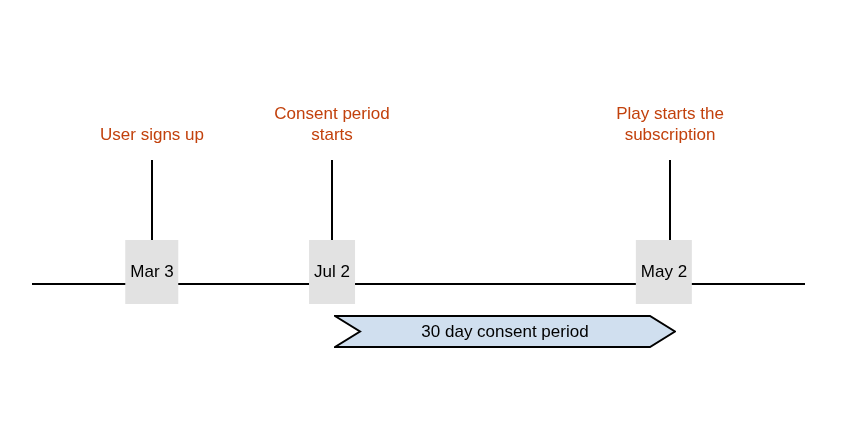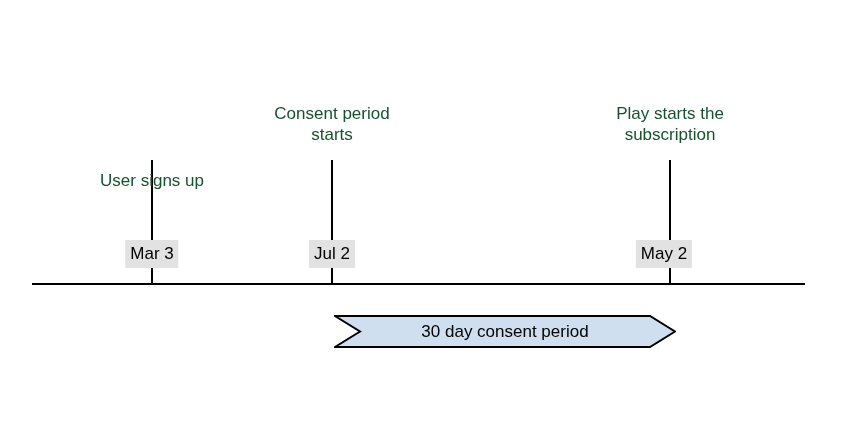--- a/index.html
+++ b/index.html
@@ -32,33 +32,33 @@
     width: 2px;
     background: #1a1a1a;
   }
 
   
   .event-label {
     position: absolute;
     text-align: center;
     font-size: 17px;
     line-height: 21px;
-    color: #14532d;
+    color: #c2410c;
     white-space: pre-line;
     transform: translateX(-50%);
   }
 
   
   .date-chip {
     position: absolute;
     background: #e2e2e2;
     color: #000000;
     font-size: 17px;
     line-height: 24px;
-    padding: 2px 5px;
+    padding: 20px 5px;
     white-space: nowrap;
     transform: translateX(-50%);
   }
 
   
   .banner {
     position: absolute;
   }
   .banner svg {
     display: block;
@@ -79,21 +79,21 @@
 </style>
 </head>
 <body>
 
 <div id="canvas" style="background: rgb(255, 255, 255);">
 
   <div class="axis-line" style="left: 32px; width: 773px; top: 283px; height: 2px; background: rgb(0, 0, 0);"></div>
 
   <div id="events-layer">
       <div class="tick-line" style="left: 151px; top: 160px; height: 124px; background: rgb(0, 0, 0);"></div>
-      <div class="event-label" style="left: 152px; top: 124px; width: 230px; margin-left: 0px; margin-top: 46px;">User signs up</div>
+      <div class="event-label" style="left: 152px; top: 124px; width: 230px; margin-left: 0px;">User signs up</div>
       <div class="date-chip" style="left: 152px; top: 240px; background: rgb(226, 226, 226);">Mar 3</div>
       <div class="tick-line" style="left: 331px; top: 160px; height: 124px; background: rgb(0, 0, 0);"></div>
       <div class="event-label" style="left: 332px; top: 103px; width: 230px; margin-left: 0px;">Consent period
 starts</div>
       <div class="date-chip" style="left: 332px; top: 240px; background: rgb(226, 226, 226);">Jul 2</div>
       <div class="tick-line" style="left: 669px; top: 160px; height: 124px; background: rgb(0, 0, 0);"></div>
       <div class="event-label" style="left: 670px; top: 103px; width: 230px; margin-left: 0px;">Play starts the
 subscription</div>
       <div class="date-chip" style="left: 664px; top: 240px; background: rgb(226, 226, 226);">May 2</div>
     </div>

